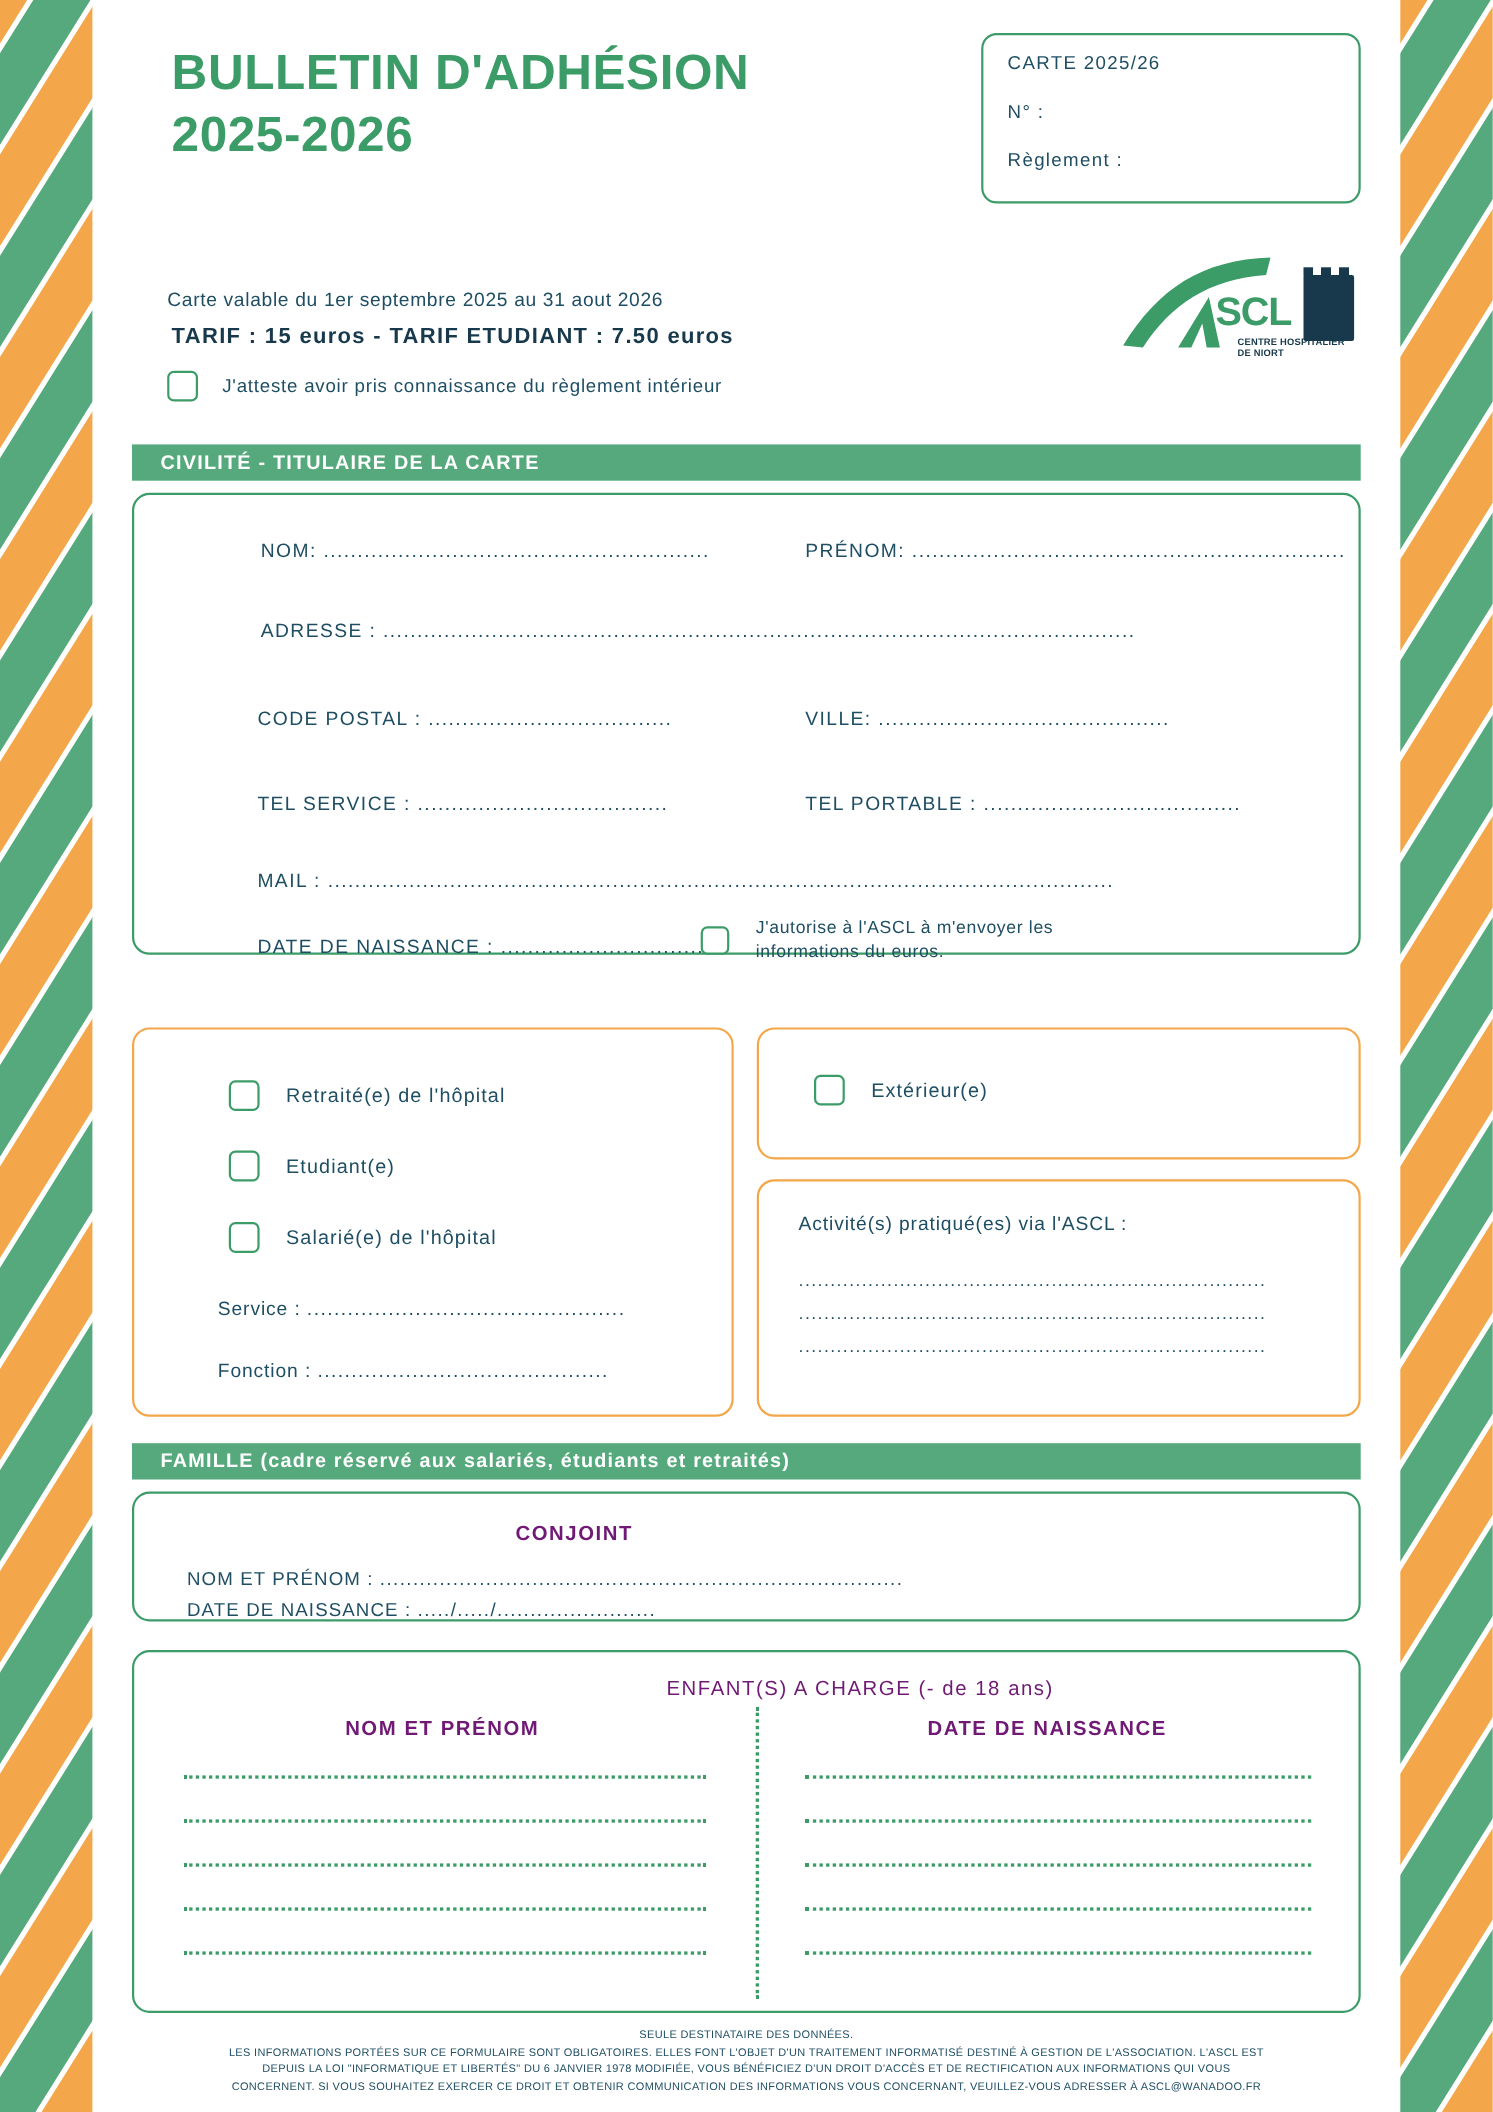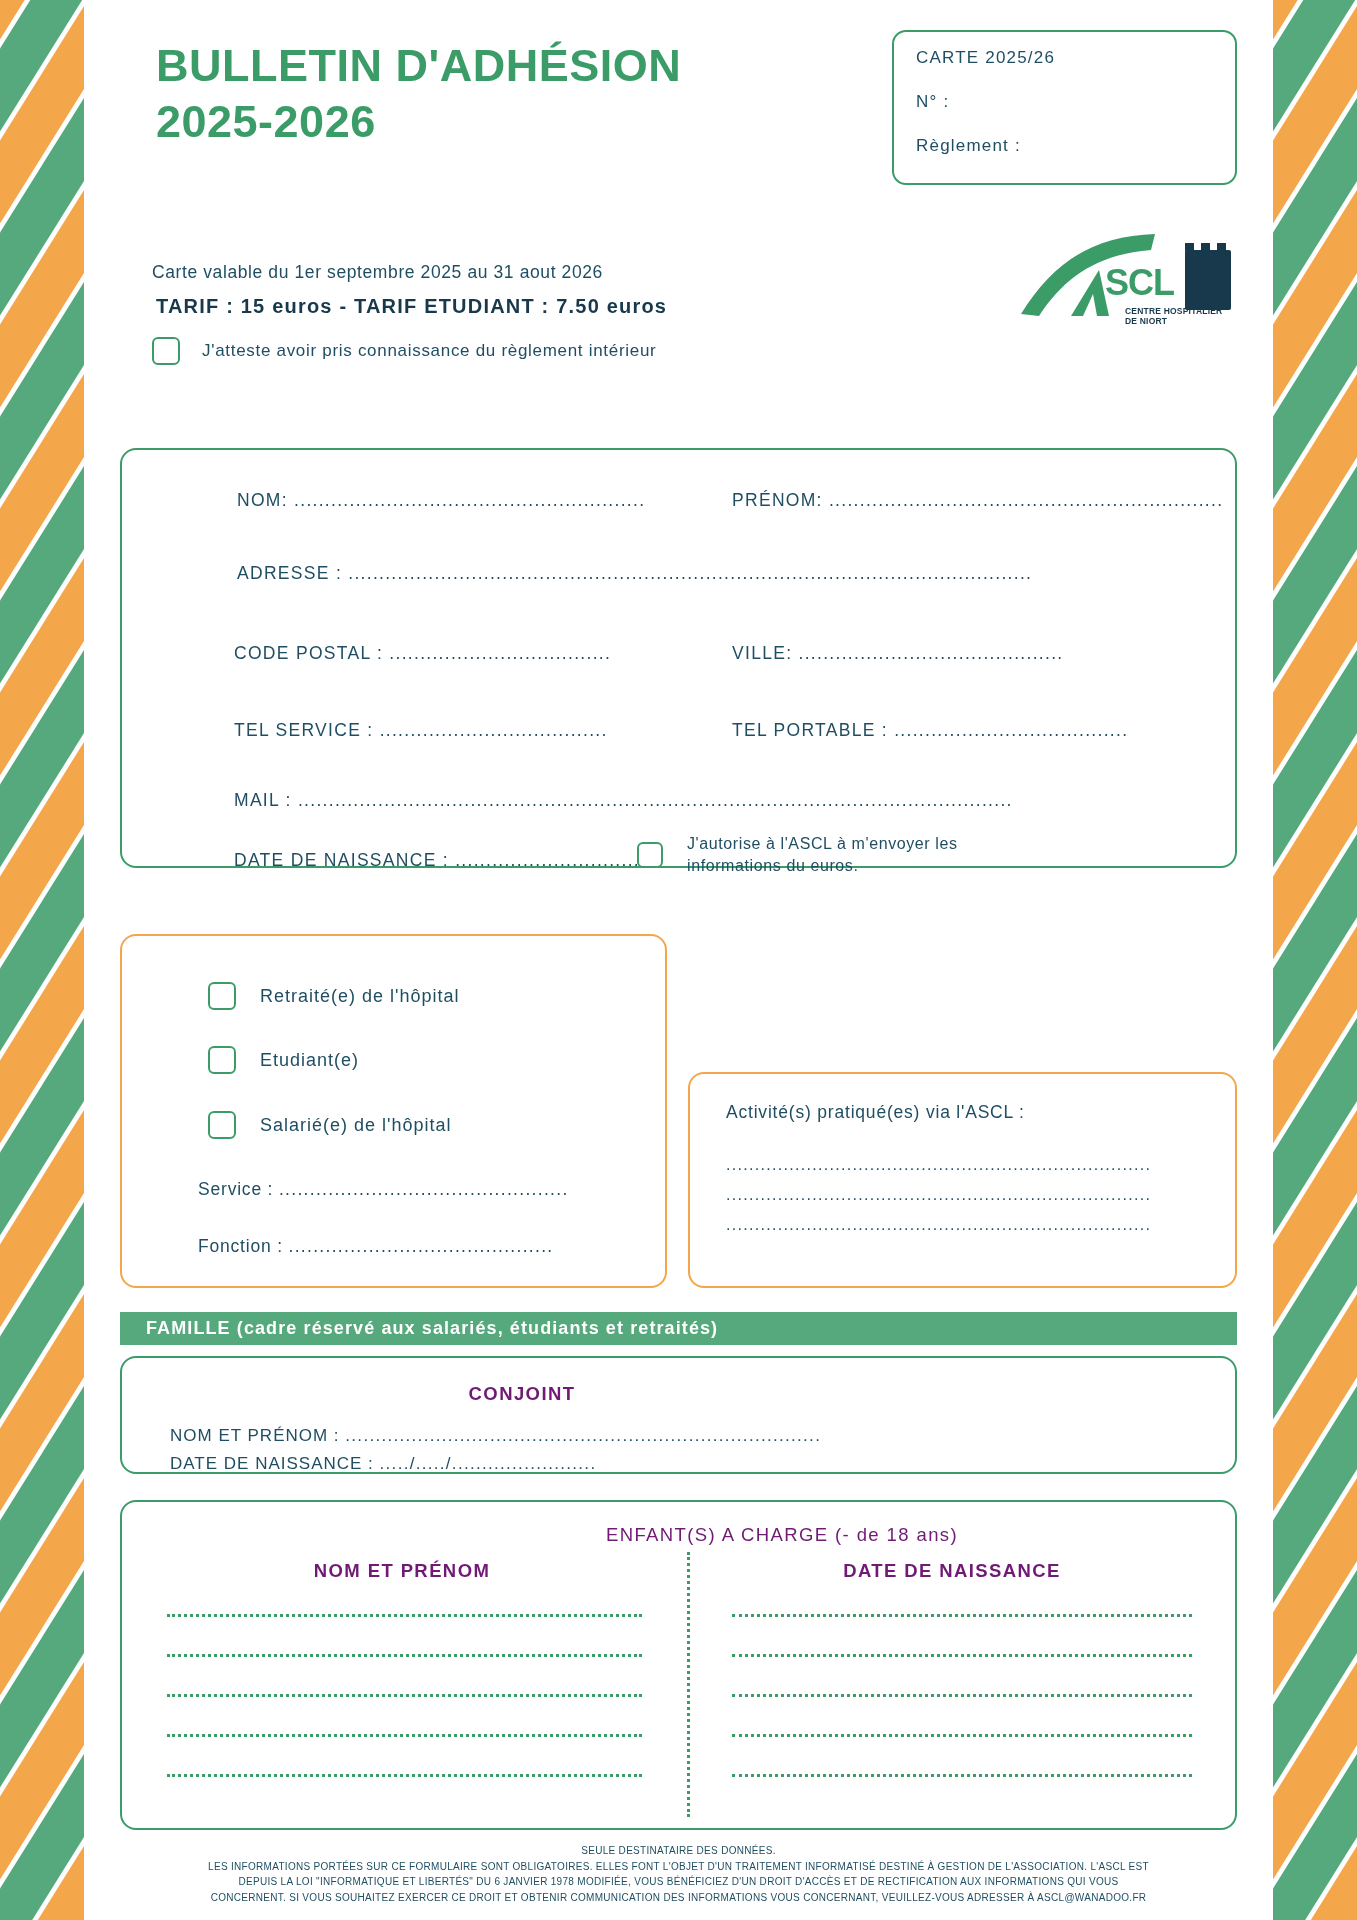--- a/index.html
+++ b/index.html
@@ -330,20 +330,23 @@
   <div class="logo">
     <svg class="swoosh" width="150" height="86" viewBox="0 0 150 86">
       <path d="M8 82 C 40 30, 80 4, 142 2 L 138 18 C 86 22, 52 44, 26 84 Z" fill="#3b9c68"></path>
       <path d="M58 84 L 86 38 L 96 84 L 84 84 L 80 62 L 70 84 Z" fill="#3b9c68"></path>
     </svg>
     <div class="ascl-text">SCL</div>
     <div class="sub">CENTRE HOSPITALIER DE NIORT</div>
     <div class="tower"></div>
   </div>
 
+  <div class="sec-header green" style="top:404px;">
+    <span>CIVILITÉ - TITULAIRE DE LA CARTE</span>
+  </div>
 
   <div class="panel green" style="left:36px; top:448px; width:1117px; height:420px;">
     <div class="fld" style="left:115px; top:40px;">
       <span>NOM:</span>
       <span class="dots">.........................................................</span>
     </div>
     <div class="fld" style="left:610px; top:40px;">
       <span>PRÉNOM:</span>
       <span class="dots">................................................................</span>
     </div>
@@ -405,20 +408,26 @@
     <div class="fld" style="left:76px; top:243px; letter-spacing:0.8px;">
       <span>Service :</span>
       <span class="dots">...............................................</span>
     </div>
     <div class="fld" style="left:76px; top:300px; letter-spacing:0.8px;">
       <span>Fonction :</span>
       <span class="dots">...........................................</span>
     </div>
   </div>
 
+  <div class="panel orange" style="left:604px; top:934px; width:549px; height:120px;">
+    <div class="cbrow" style="left:50px; top:41px;">
+      <div class="checkbox"></div>
+      <div class="lbl">Extérieur(e)</div>
+    </div>
+  </div>
 
   <div class="panel orange" style="left:604px; top:1072px; width:549px; height:216px;">
     <div class="fld" style="left:36px; top:28px; letter-spacing:0.8px;">Activité(s) pratiqué(es) via l'ASCL :</div>
     <div class="fld dots" style="left:36px; top:82px; font-size:16px;">..........................................................................</div>
     <div class="fld dots" style="left:36px; top:112px; font-size:16px;">..........................................................................</div>
     <div class="fld dots" style="left:36px; top:142px; font-size:16px;">..........................................................................</div>
   </div>
 
   <div class="sec-header green" style="top:1312px;">
     <span>FAMILLE (cadre réservé aux salariés, étudiants et retraités)</span>

